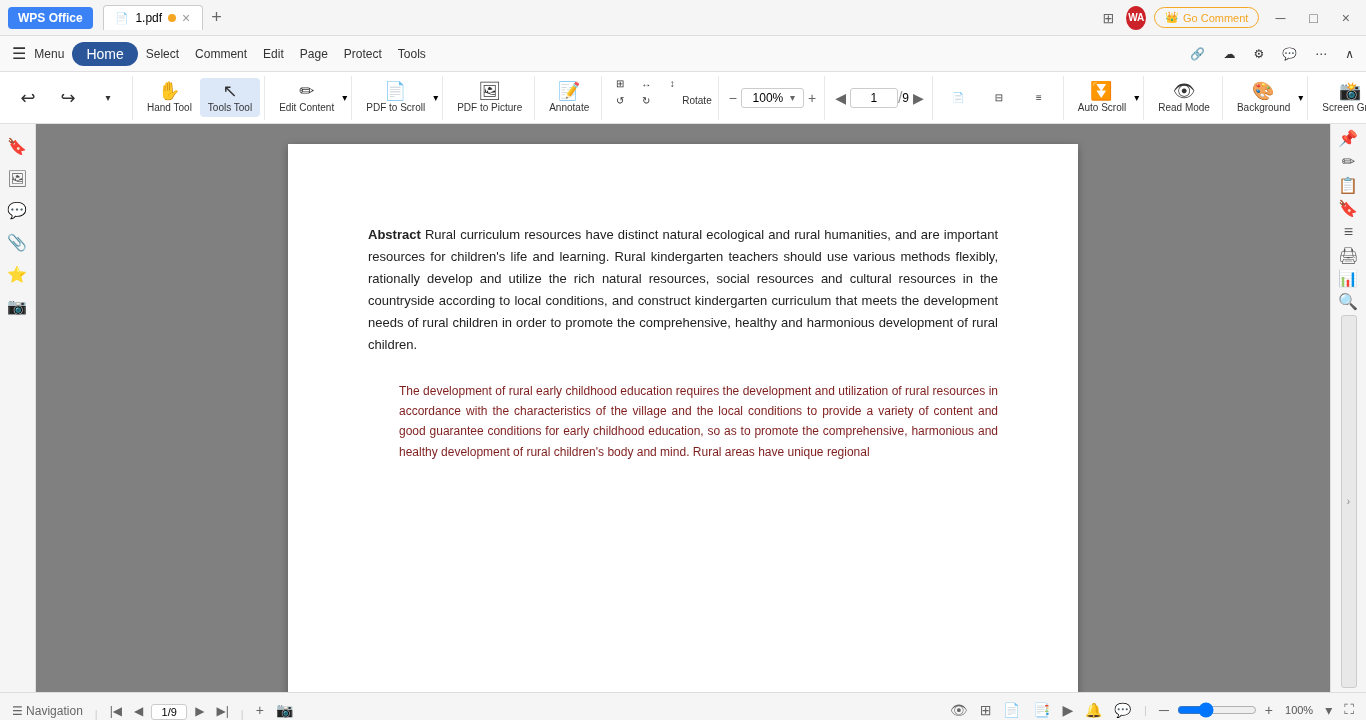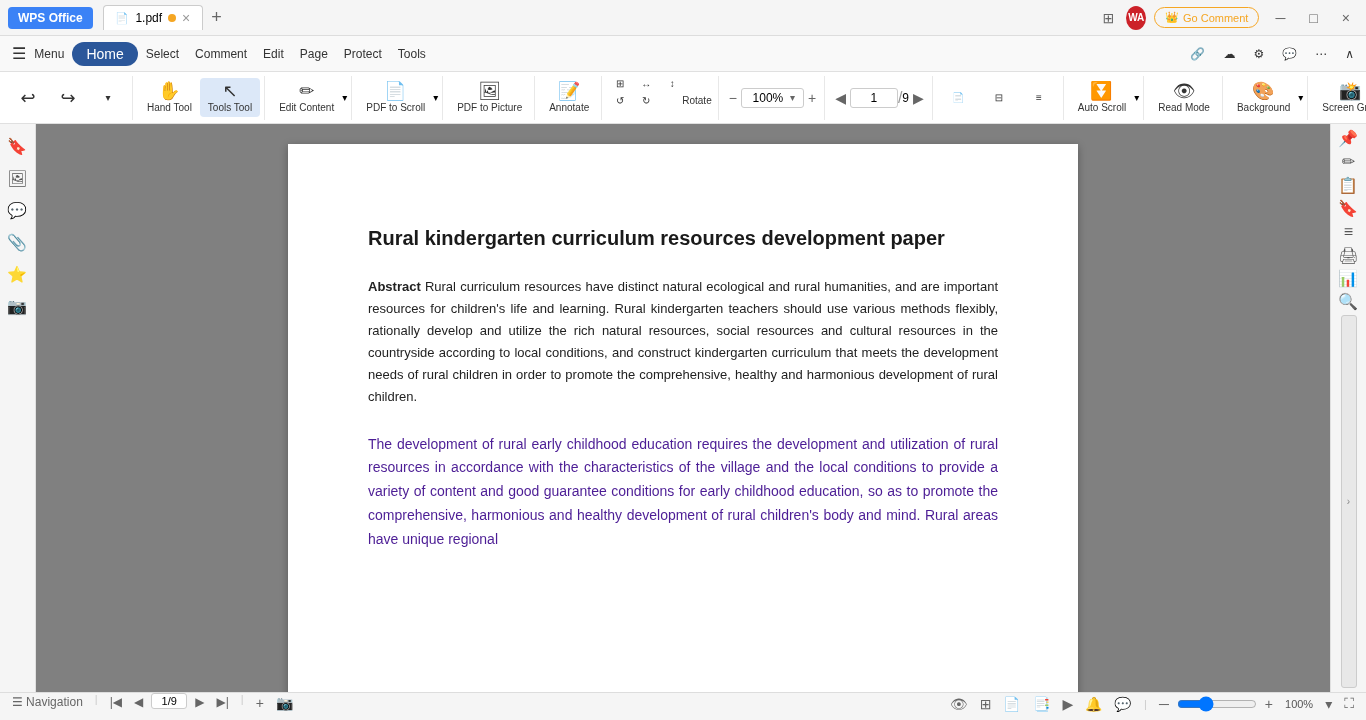--- a/index.html
+++ b/index.html
@@ -199,33 +199,34 @@
     .pdf-keywords {
       font-size: 13px;
       line-height: 1.7;
       color: #222;
       margin-bottom: 20px;
       text-align: justify;
     }
     .pdf-keywords strong { font-weight: bold; }
 
     .pdf-body {
-      font-size: 14px;
+      font-size: 12px;
       line-height: 1.7;
-      color: #4c1d95;
+      color: #7f1d1d;
       text-align: justify;
+      margin-left: 31px;
     }
 
     
     #status-bar {
       height: 28px;
       background: #f5f5f5;
       border-top: 1px solid #ddd;
       display: flex;
-      align-items: flex-start;
+      align-items: flex-end;
       padding: 0 8px;
       font-size: 11px;
       color: #555;
       gap: 4px;
     }
     .sb-nav-btn { background: none; border: none; cursor: pointer; color: #666; font-size: 12px; padding: 2px 4px; }
     .sb-page-input {
       border: 1px solid #ccc; border-radius: 3px; padding: 1px 4px; font-size: 11px; width: 36px; text-align: center;
     }
     .sb-separator { color: #ccc; margin: 0 4px; }
@@ -443,21 +444,20 @@
     <div class="ls-icon">🔖</div>
     <div class="ls-icon">🖼</div>
     <div class="ls-icon">💬</div>
     <div class="ls-icon">📎</div>
     <div class="ls-icon">⭐</div>
     <div class="ls-icon">📷</div>
   </div>
 
   <div id="pdf-area">
     <div id="pdf-page">
-      <div class="pdf-title">Rural kindergarten curriculum resources development paper</div>
       <div class="pdf-abstract">
         <strong>Abstract</strong><span> Rural curriculum resources have distinct natural ecological and rural humanities, and are important resources for children's life and learning. Rural kindergarten teachers should use various methods flexibly, rationally develop and utilize the rich natural resources, social resources and cultural resources in the countryside according to local conditions, and construct kindergarten curriculum that meets the development needs of rural children in order to promote the comprehensive, healthy and harmonious development of rural children.</span>
       </div>
       <div class="pdf-body">The development of rural early childhood education requires the development and utilization of rural resources in accordance with the characteristics of the village and the local conditions to provide a variety of content and good guarantee conditions for early childhood education, so as to promote the comprehensive, harmonious and healthy development of rural children's body and mind. Rural areas have unique regional</div>
     </div>
   </div>
 
   <div id="right-panel-icons" style="position: relative;">
     <div class="rp-icon">📌</div>
     <div class="rp-icon">✏</div>

